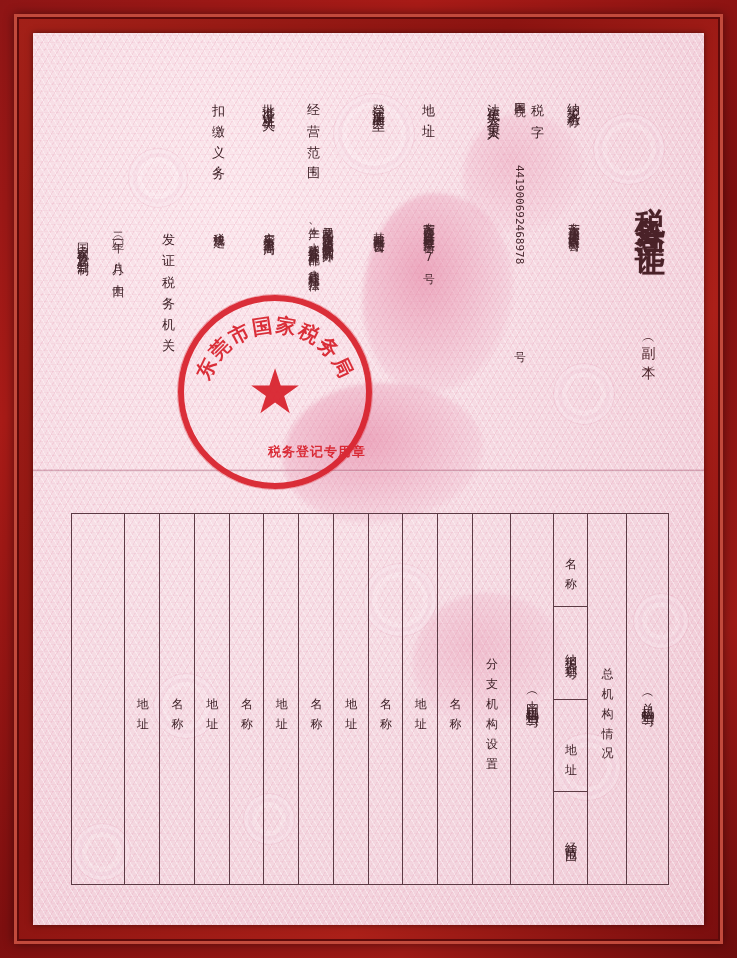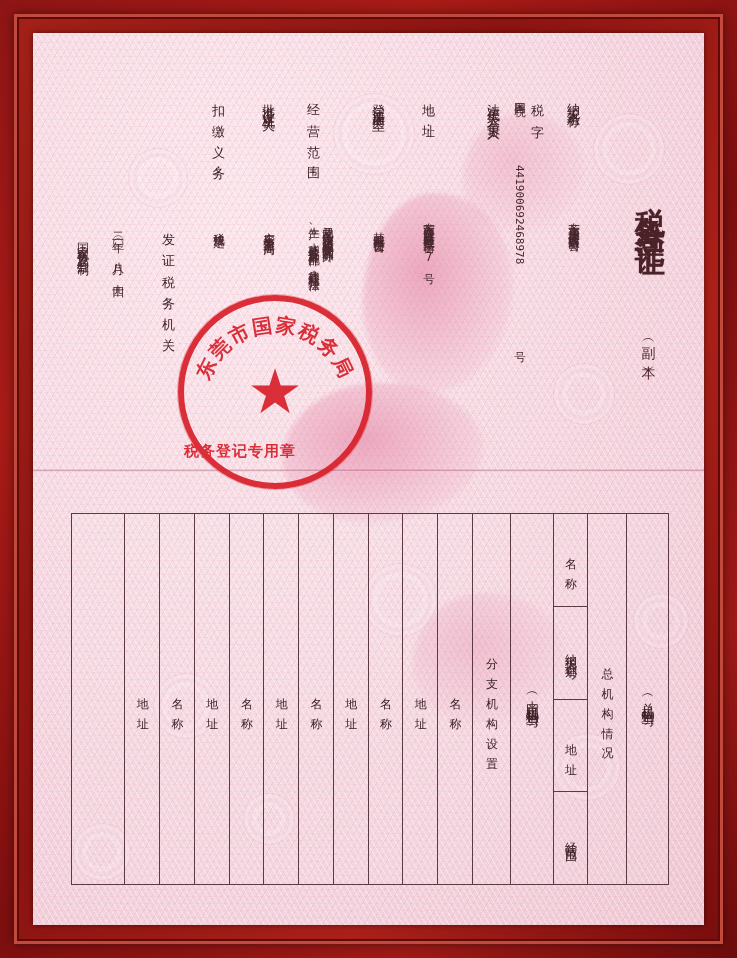--- a/index.html
+++ b/index.html
@@ -175,23 +175,23 @@
   .seal-arc text {
     fill: #d81f2a;
     font-family: "DejaVu Sans", "Liberation Sans", sans-serif;
     font-size: 20px;
     font-weight: bold;
     letter-spacing: 2px;
   }
   .seal-bottom {
     position: absolute;
     left: 0; right: 0; bottom: 22px;
-    text-align: left;
+    text-align: right;
     color: #d81f2a;
-    font-size: 15px;
+    font-size: 13px;
     font-weight: bold;
     letter-spacing: 1px;
   }
 
   
   .table {
     position: absolute;
     left: 38px; top: 480px;
     width: 596px; height: 370px;
     border: 1.5px solid #5c3a44;

